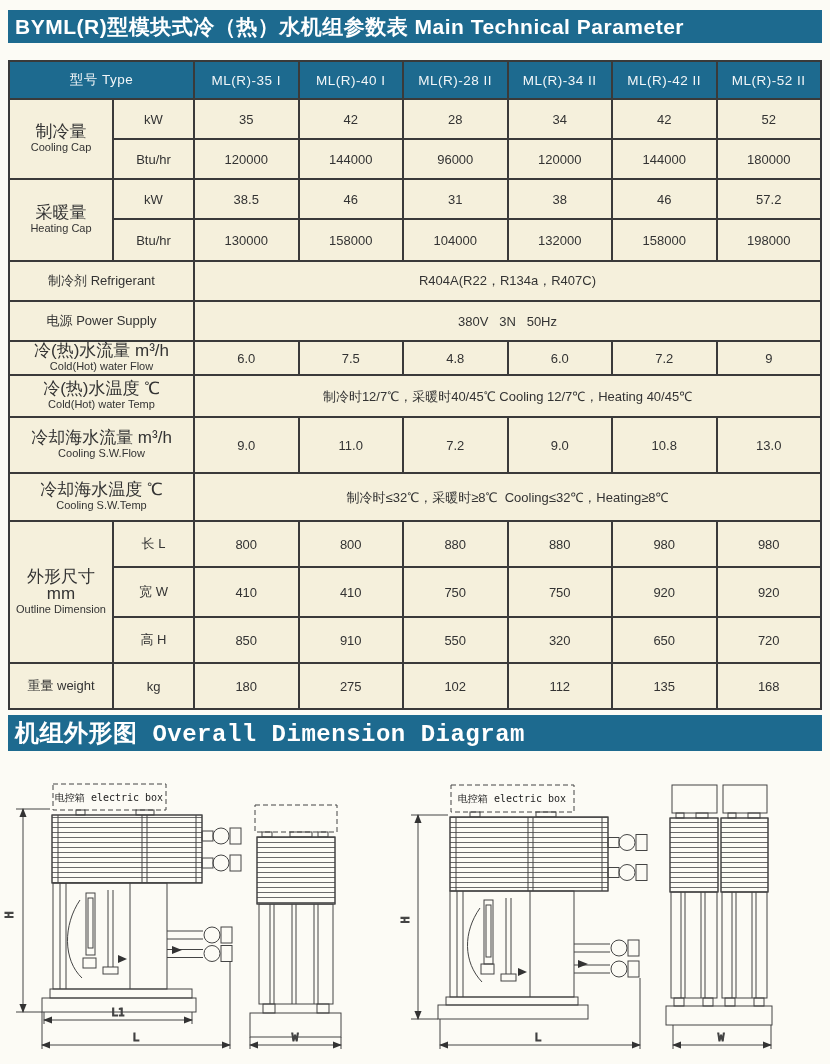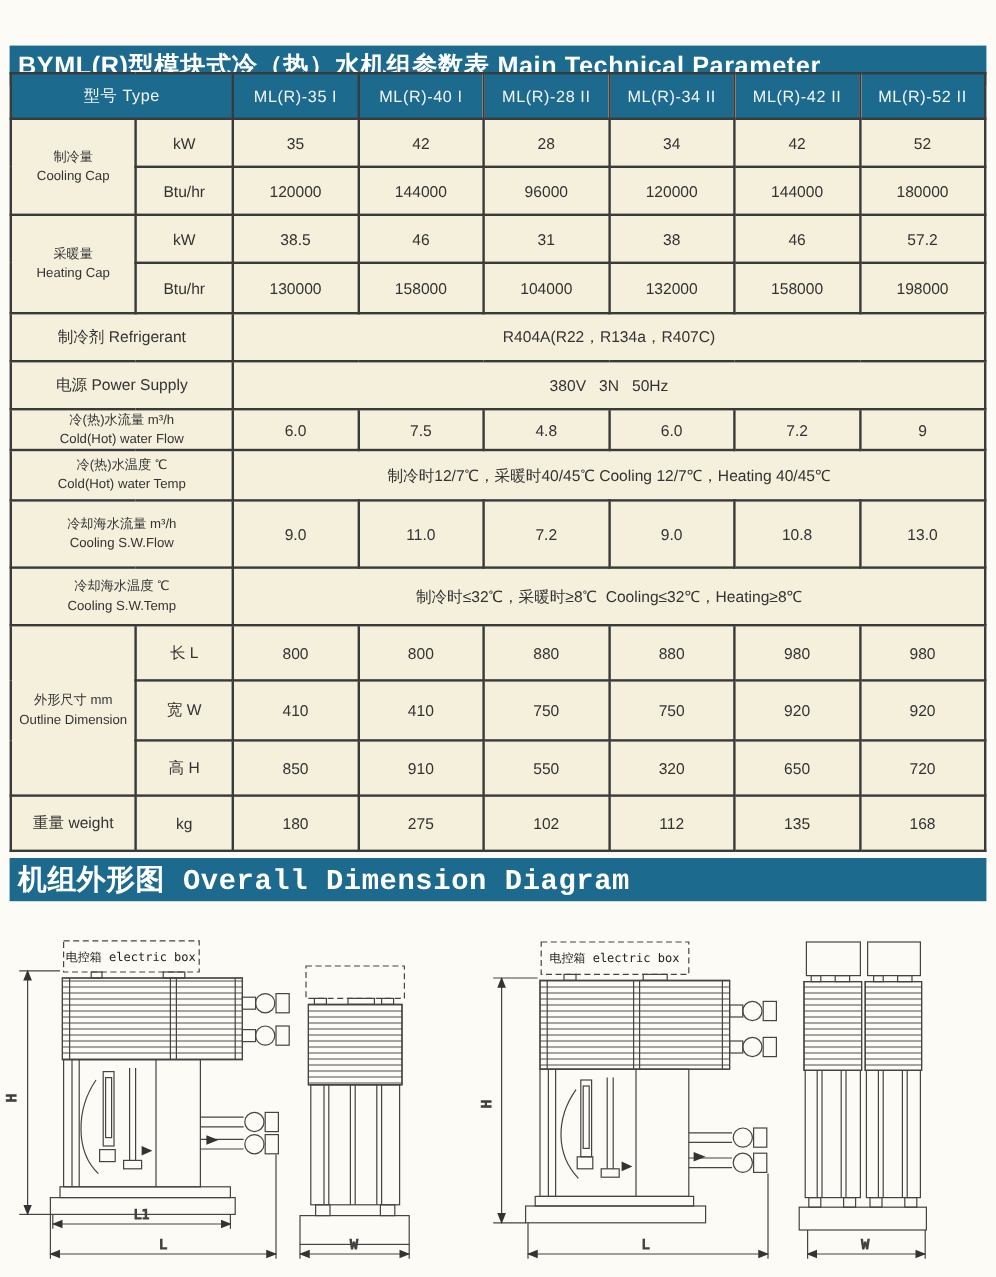--- a/index.html
+++ b/index.html
@@ -9,40 +9,40 @@
     font-family:"Liberation Sans",sans-serif;
     color:#2b2b2b;
     overflow:hidden;
   }
   .bar{
     position:absolute;left:8px;width:814px;
     background:#1d6a8f;color:#fff;font-weight:bold;
     display:flex;align-items:center;box-sizing:border-box;
     padding-left:7px;letter-spacing:.5px;
   }
-  #title-bar{top:10px;height:33px;font-size:21px;margin-top:28px;}
+  #title-bar{top:10px;height:33px;font-size:21px;}
   #section-bar{top:715px;height:36px;font-size:24px;font-family:Liberation Mono, monospace;}
 
   table#params{
     position:absolute;left:8px;top:60px;width:814px;
     border-collapse:collapse;table-layout:fixed;
     background:#f5f0dc;
     padding-left:48px;
   }
   #params th,#params td{
     border:2px solid #3a3a3a;
     text-align:center;vertical-align:middle;
     font-weight:normal;font-size:13px;color:#333;
     padding:0 2px;overflow:hidden;
   }
   #params tr.head th{
     background:#1d6a8f;color:#f2f6f8;font-size:13.5px;
     letter-spacing:.5px;
   }
-  .lbl .cn{font-size:11px;line-height:17px;}
+  .lbl .cn{font-size:17px;line-height:17px;}
   .lbl .en{font-size:11px;line-height:15px;}
   .unit{font-size:12.5px;}
   .prewrap{white-space:pre-wrap;}
 
   #diagram-area{position:absolute;left:0;top:760px;width:830px;height:304px;}
   svg text{fill:#222;font-family:"DejaVu Sans Mono","Liberation Mono",monospace;}
   .dimtxt{font-size:11px;}
   .boxtxt{font-size:10px;}
 </style>
 </head>

